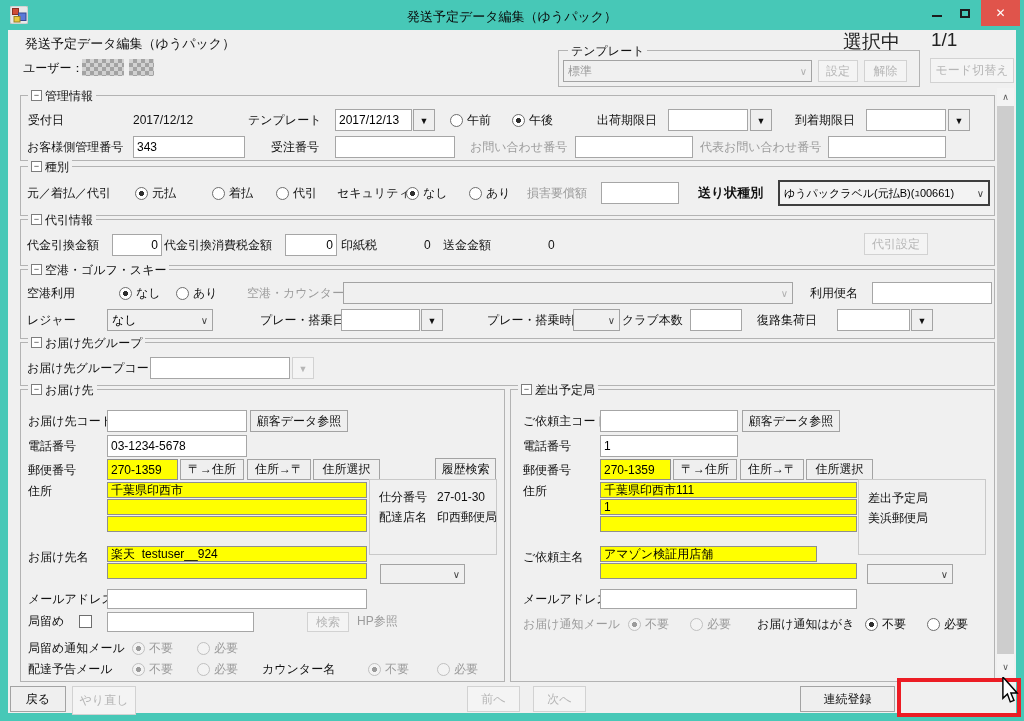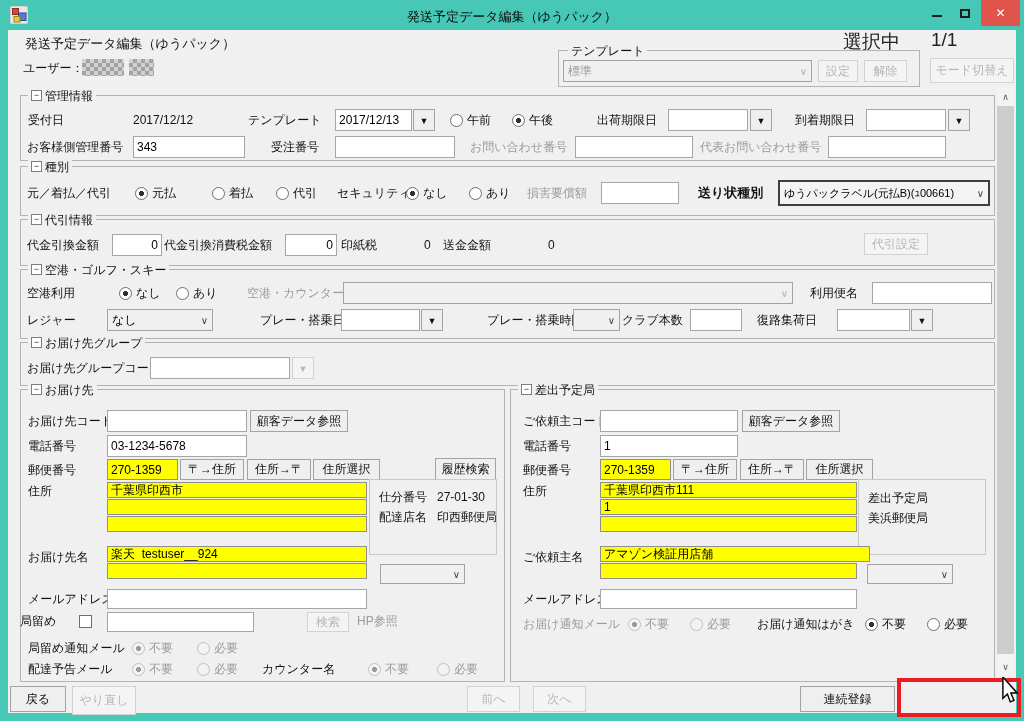--- a/index.html
+++ b/index.html
@@ -199,21 +199,21 @@
   <div class="lbl" style="left:379px;top:491px">仕分番号</div>
   <div class="lbl" style="left:437px;top:491px">27-01-30</div>
   <div class="lbl" style="left:379px;top:511px">配達店名</div>
   <div class="lbl" style="left:437px;top:511px">印西郵便局</div>
   <div class="lbl" style="left:28px;top:551px">お届け先名</div>
   <div class="txt yel" style="left:107px;top:546px;width:260px;height:16px">楽天  testuser__924</div>
   <div class="txt yel" style="left:107px;top:563px;width:260px;height:16px"></div>
   <div class="combo" style="left:380px;top:564px;width:85px;height:20px"></div>
   <div class="lbl" style="left:28px;top:593px">メールアドレス</div>
   <div class="txt" style="left:107px;top:589px;width:260px;height:20px"></div>
-  <div class="lbl" style="left:20px;top:615px">局留め</div>
+  <div class="lbl" style="left:28px;top:615px">局留め</div>
   <div class="chk" style="left:79px;top:615px"></div>
   <div class="txt" style="left:107px;top:612px;width:147px;height:20px"></div>
   <div class="btn dis" style="left:307px;top:612px;width:42px;height:20px">検索</div>
   <div class="lbl gray" style="left:357px;top:615px">HP参照</div>
   <div class="lbl" style="left:28px;top:642px">局留め通知メール</div>
   <div class="radio dis checked" style="left:132px;top:640px">不要</div>
   <div class="radio dis" style="left:197px;top:640px">必要</div>
   <div class="lbl" style="left:28px;top:663px">配達予告メール</div>
   <div class="radio dis checked" style="left:132px;top:661px">不要</div>
   <div class="radio dis" style="left:197px;top:661px">必要</div>
@@ -237,21 +237,21 @@
   <div class="btn" style="left:740px;top:459px;width:64px;height:21px">住所→〒</div>
   <div class="btn" style="left:806px;top:459px;width:67px;height:21px">住所選択</div>
   <div class="lbl" style="left:523px;top:485px">住所</div>
   <div class="txt yel" style="left:600px;top:482px;width:257px;height:16px">千葉県印西市111</div>
   <div class="txt yel" style="left:600px;top:499px;width:257px;height:16px">1</div>
   <div class="txt yel" style="left:600px;top:516px;width:257px;height:16px"></div>
   <div class="panel" style="left:858px;top:479px;width:128px;height:76px"></div>
   <div class="lbl" style="left:868px;top:492px">差出予定局</div>
   <div class="lbl" style="left:868px;top:512px">美浜郵便局</div>
   <div class="lbl" style="left:523px;top:551px">ご依頼主名</div>
-  <div class="txt yel" style="left:600px;top:546px;width:270px;height:16px">アマゾン検証用店舗</div>
+  <div class="txt yel" style="left:600px;top:546px;width:217px;height:16px">アマゾン検証用店舗</div>
   <div class="txt yel" style="left:600px;top:563px;width:257px;height:16px"></div>
   <div class="combo" style="left:867px;top:564px;width:86px;height:20px"></div>
   <div class="lbl" style="left:523px;top:593px">メールアドレス</div>
   <div class="txt" style="left:600px;top:589px;width:257px;height:20px"></div>
   <div class="lbl gray" style="left:523px;top:618px">お届け通知メール</div>
   <div class="radio dis checked" style="left:628px;top:616px">不要</div>
   <div class="radio dis" style="left:690px;top:616px">必要</div>
   <div class="lbl" style="left:757px;top:618px">お届け通知はがき</div>
   <div class="radio checked" style="left:865px;top:616px">不要</div>
   <div class="radio" style="left:927px;top:616px">必要</div>

